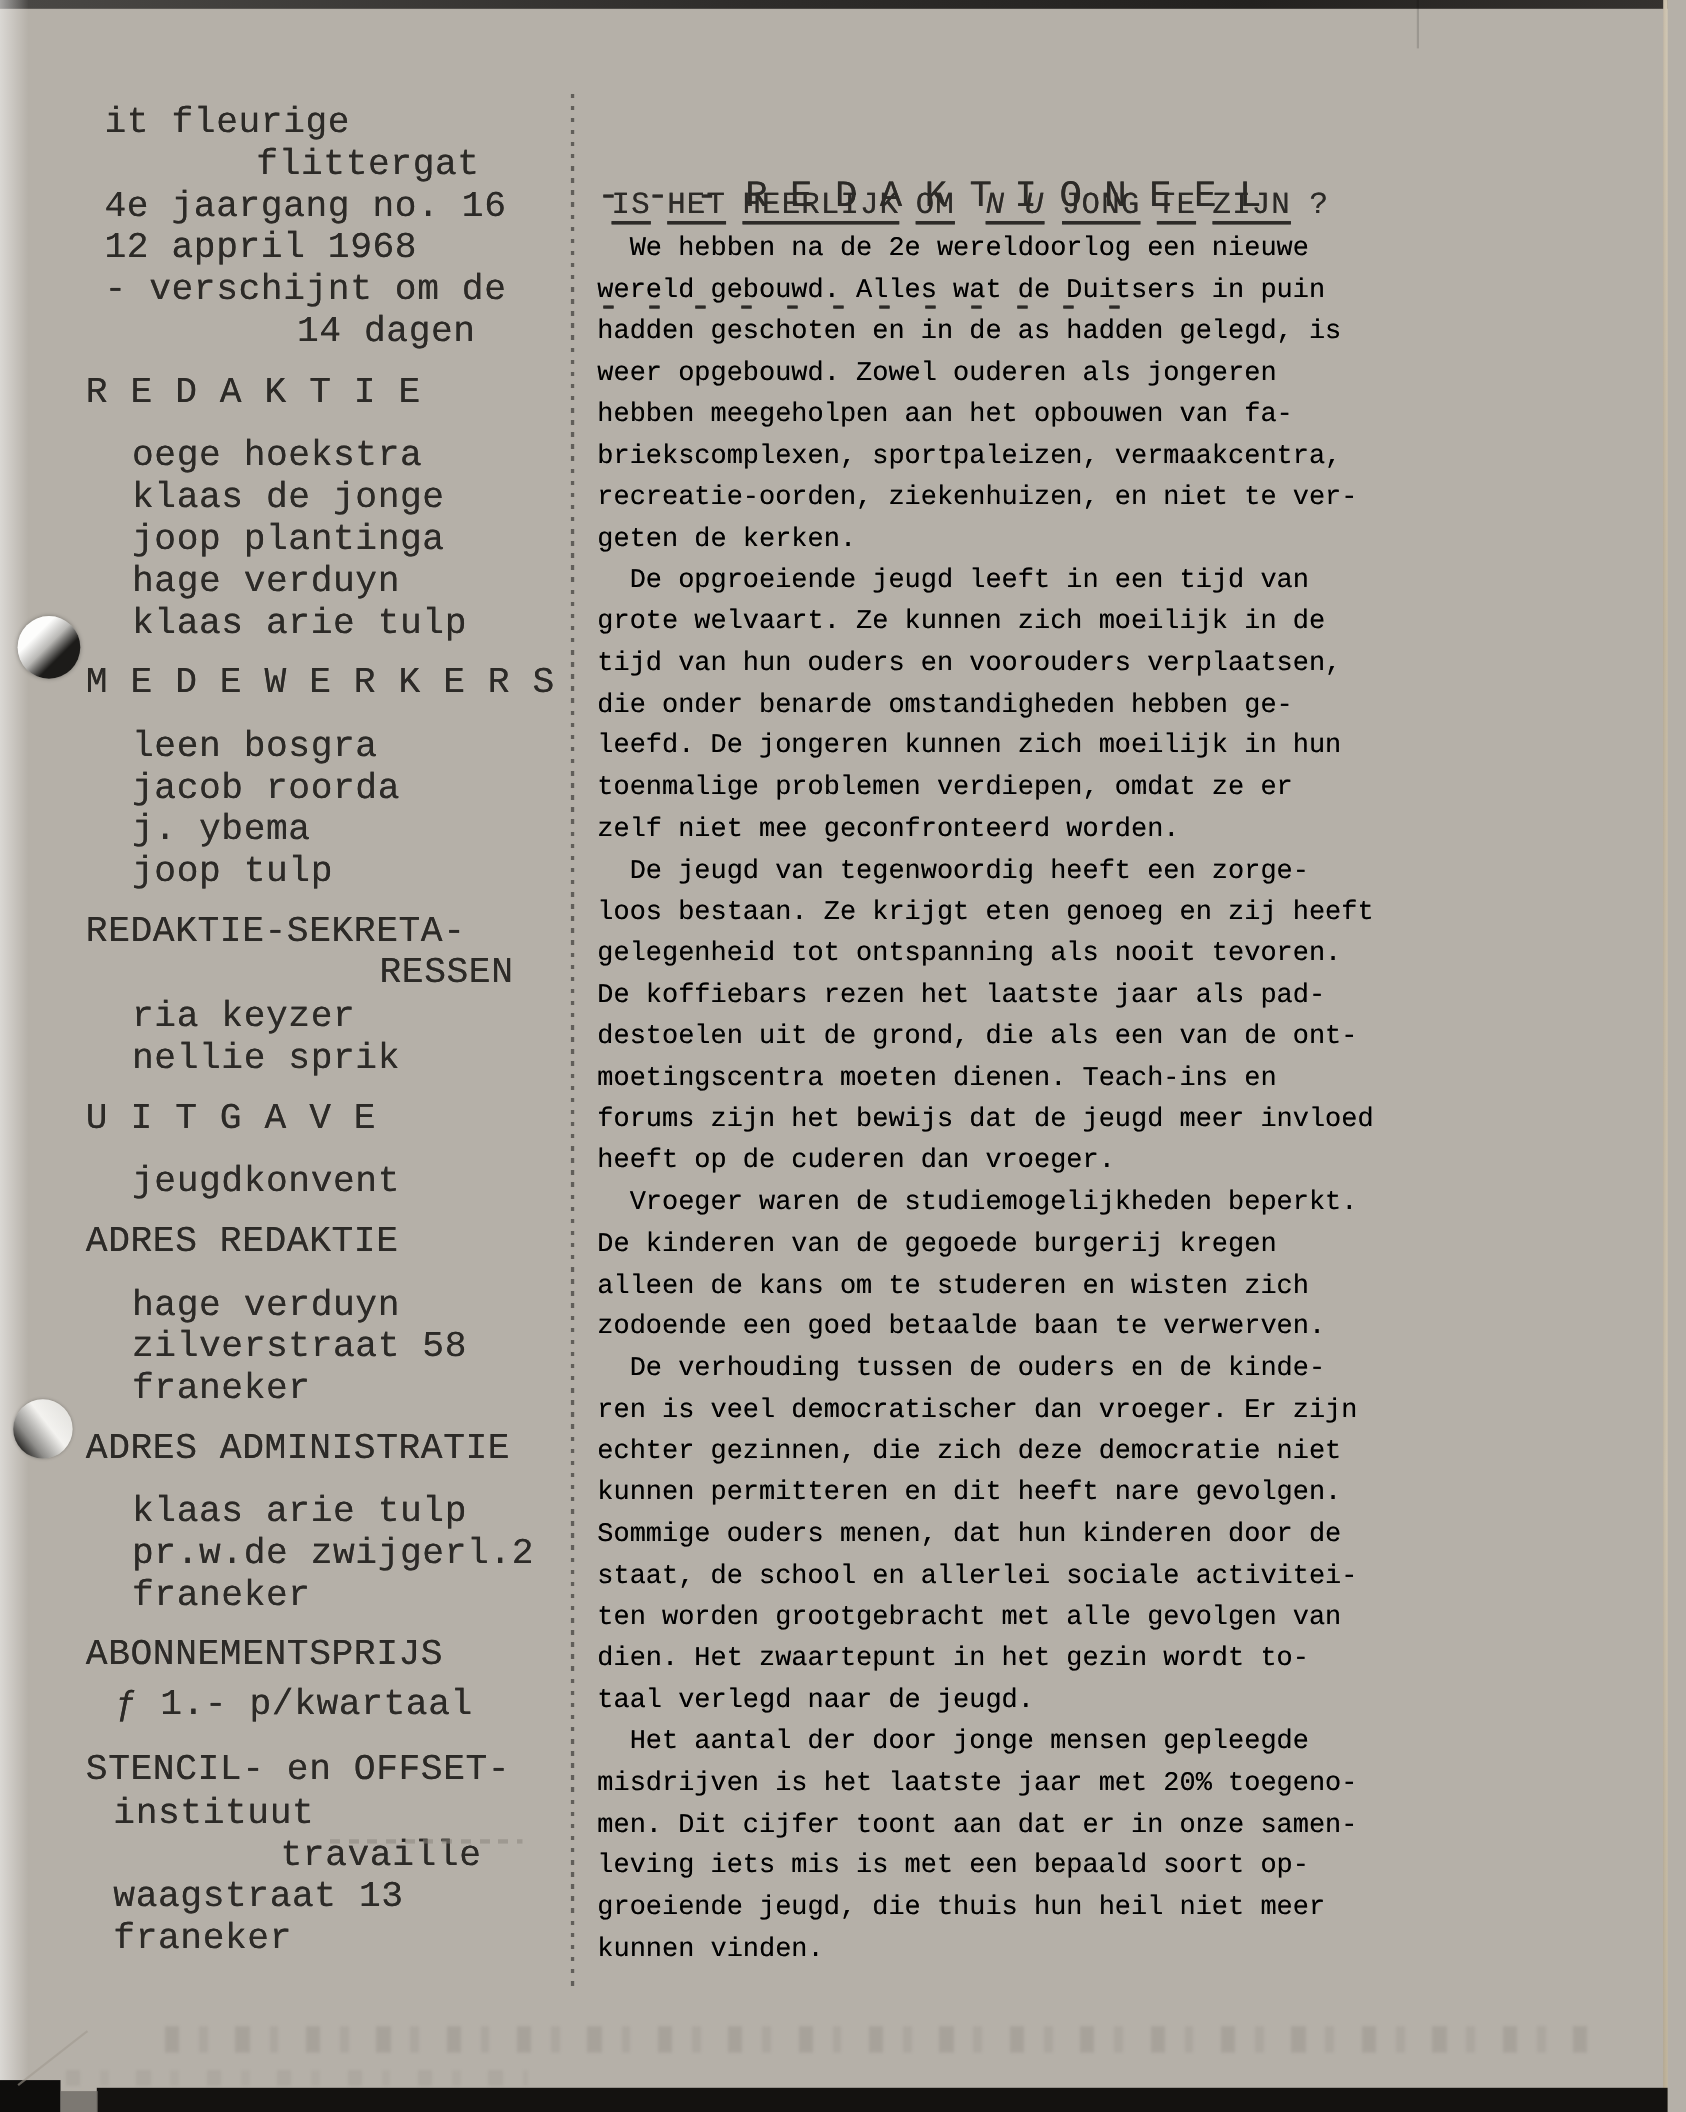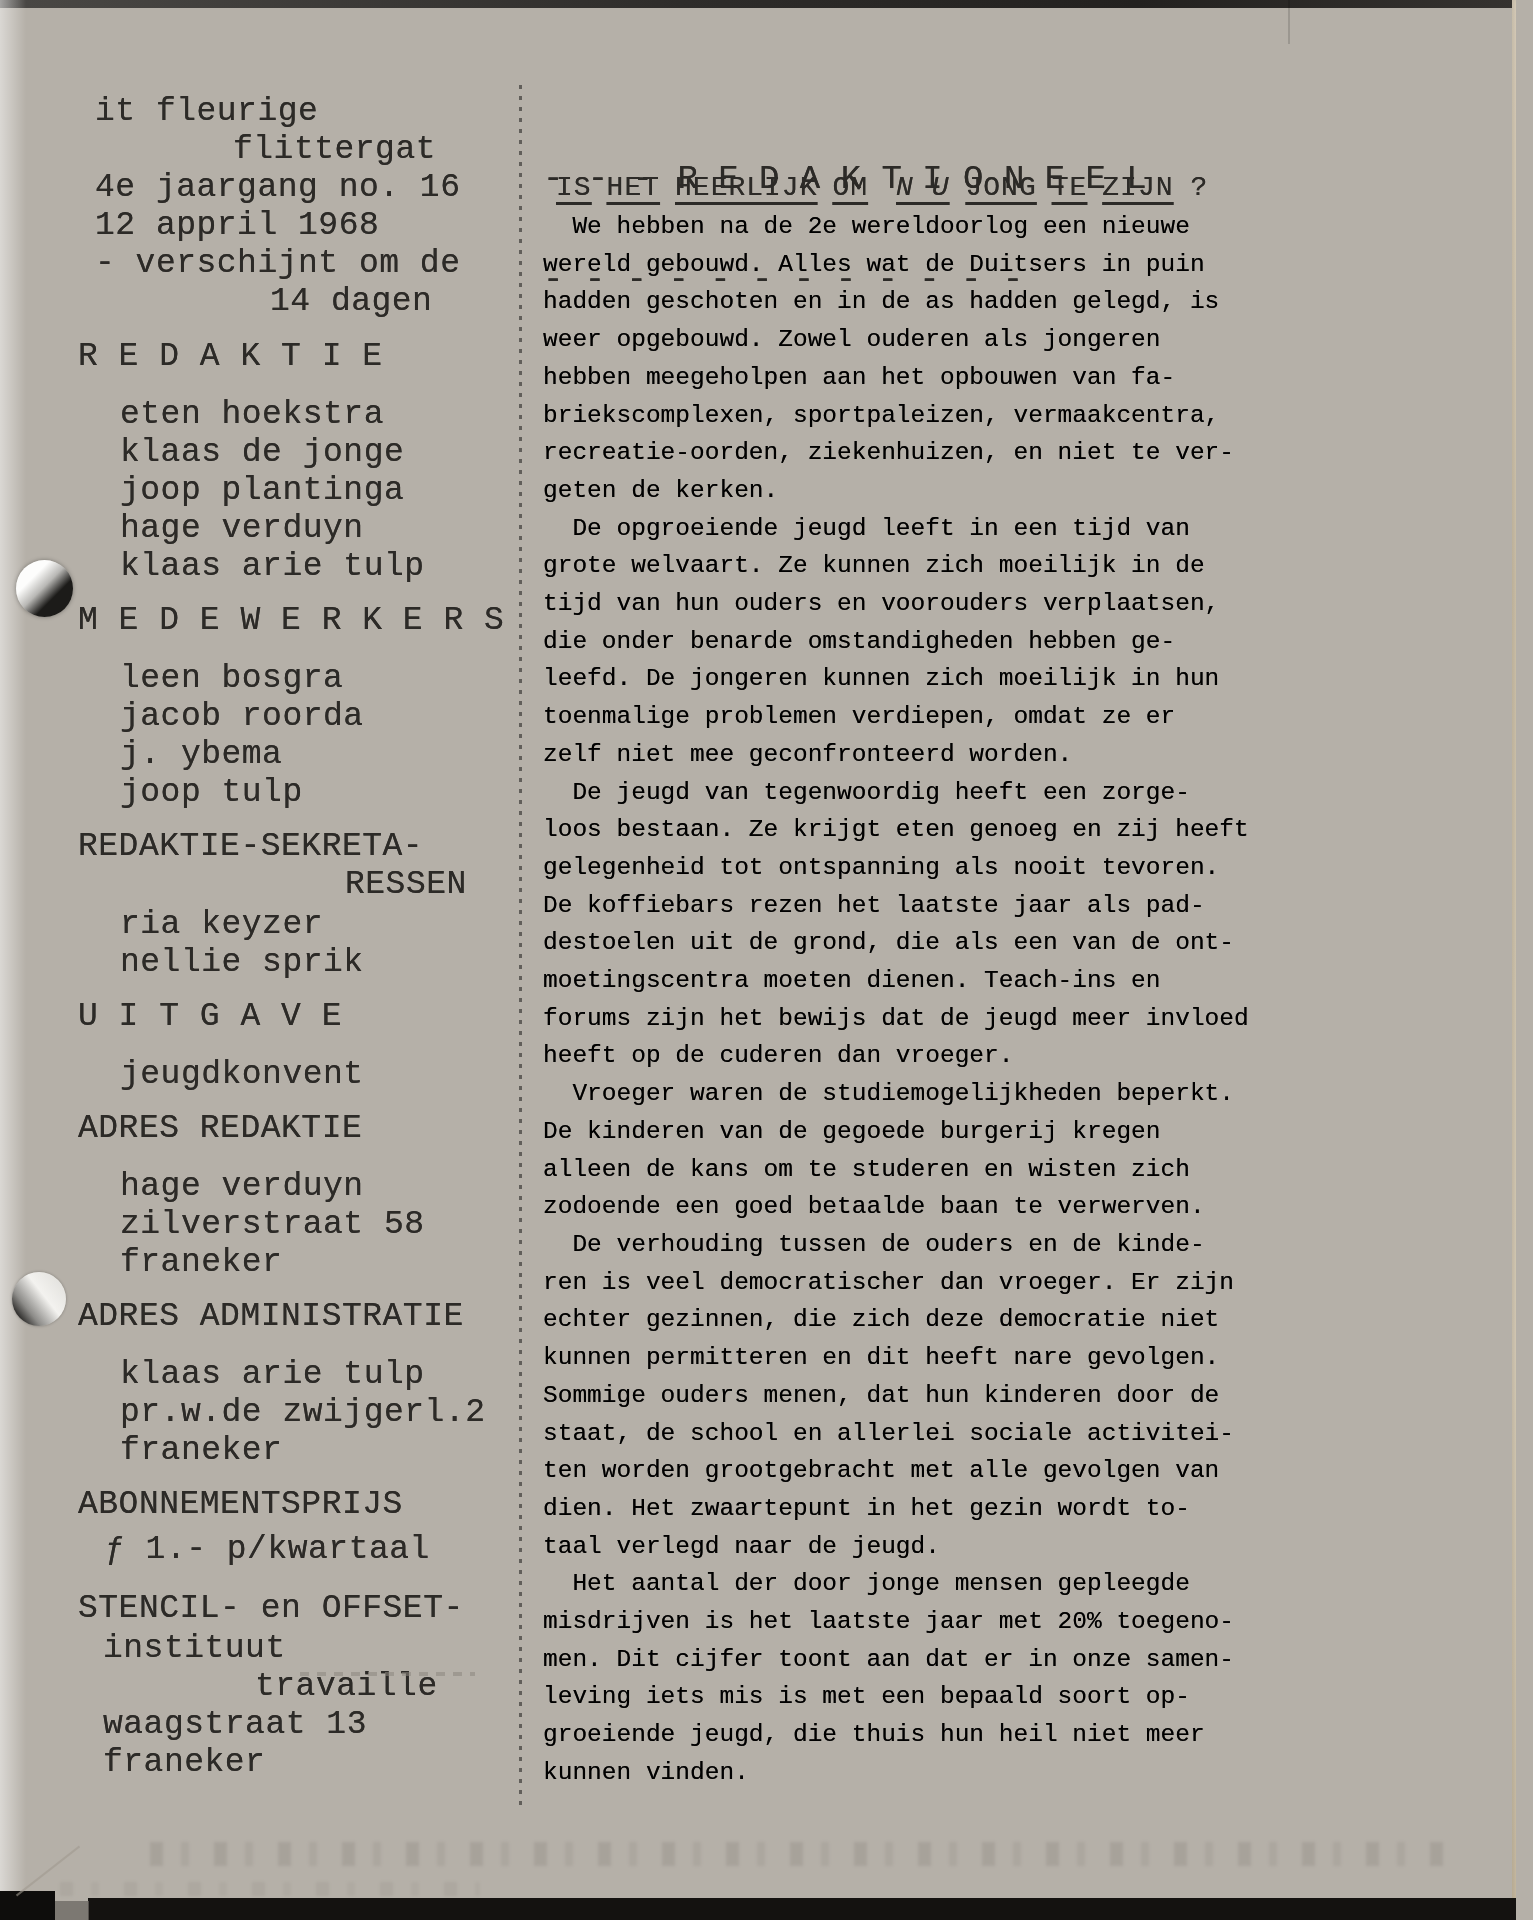--- a/index.html
+++ b/index.html
@@ -94,21 +94,21 @@
         <div class="masthead-line">flittergat</div>
         <div class="masthead-line">4e jaargang no. 16</div>
         <div class="masthead-line">12 appril 1968</div>
         <div class="masthead-line">- verschijnt om de</div>
         <div class="masthead-line">14 dagen</div>
       </div>
     <div>
         <div class="section">
           <div class="section-title">R E D A K T I E</div>
           <div class="section-lines">
-            <div class="credit-line">eten hoekstra</div>
+            <div class="credit-line">oege hoekstra</div>
             <div class="credit-line">klaas de jonge</div>
             <div class="credit-line">joop plantinga</div>
             <div class="credit-line">hage verduyn</div>
             <div class="credit-line">klaas arie tulp</div>
           </div>
         </div>
         <div class="section">
           <div class="section-title">M E D E W E R K E R S</div>
           <div class="section-lines">
             <div class="credit-line">leen bosgra</div>

